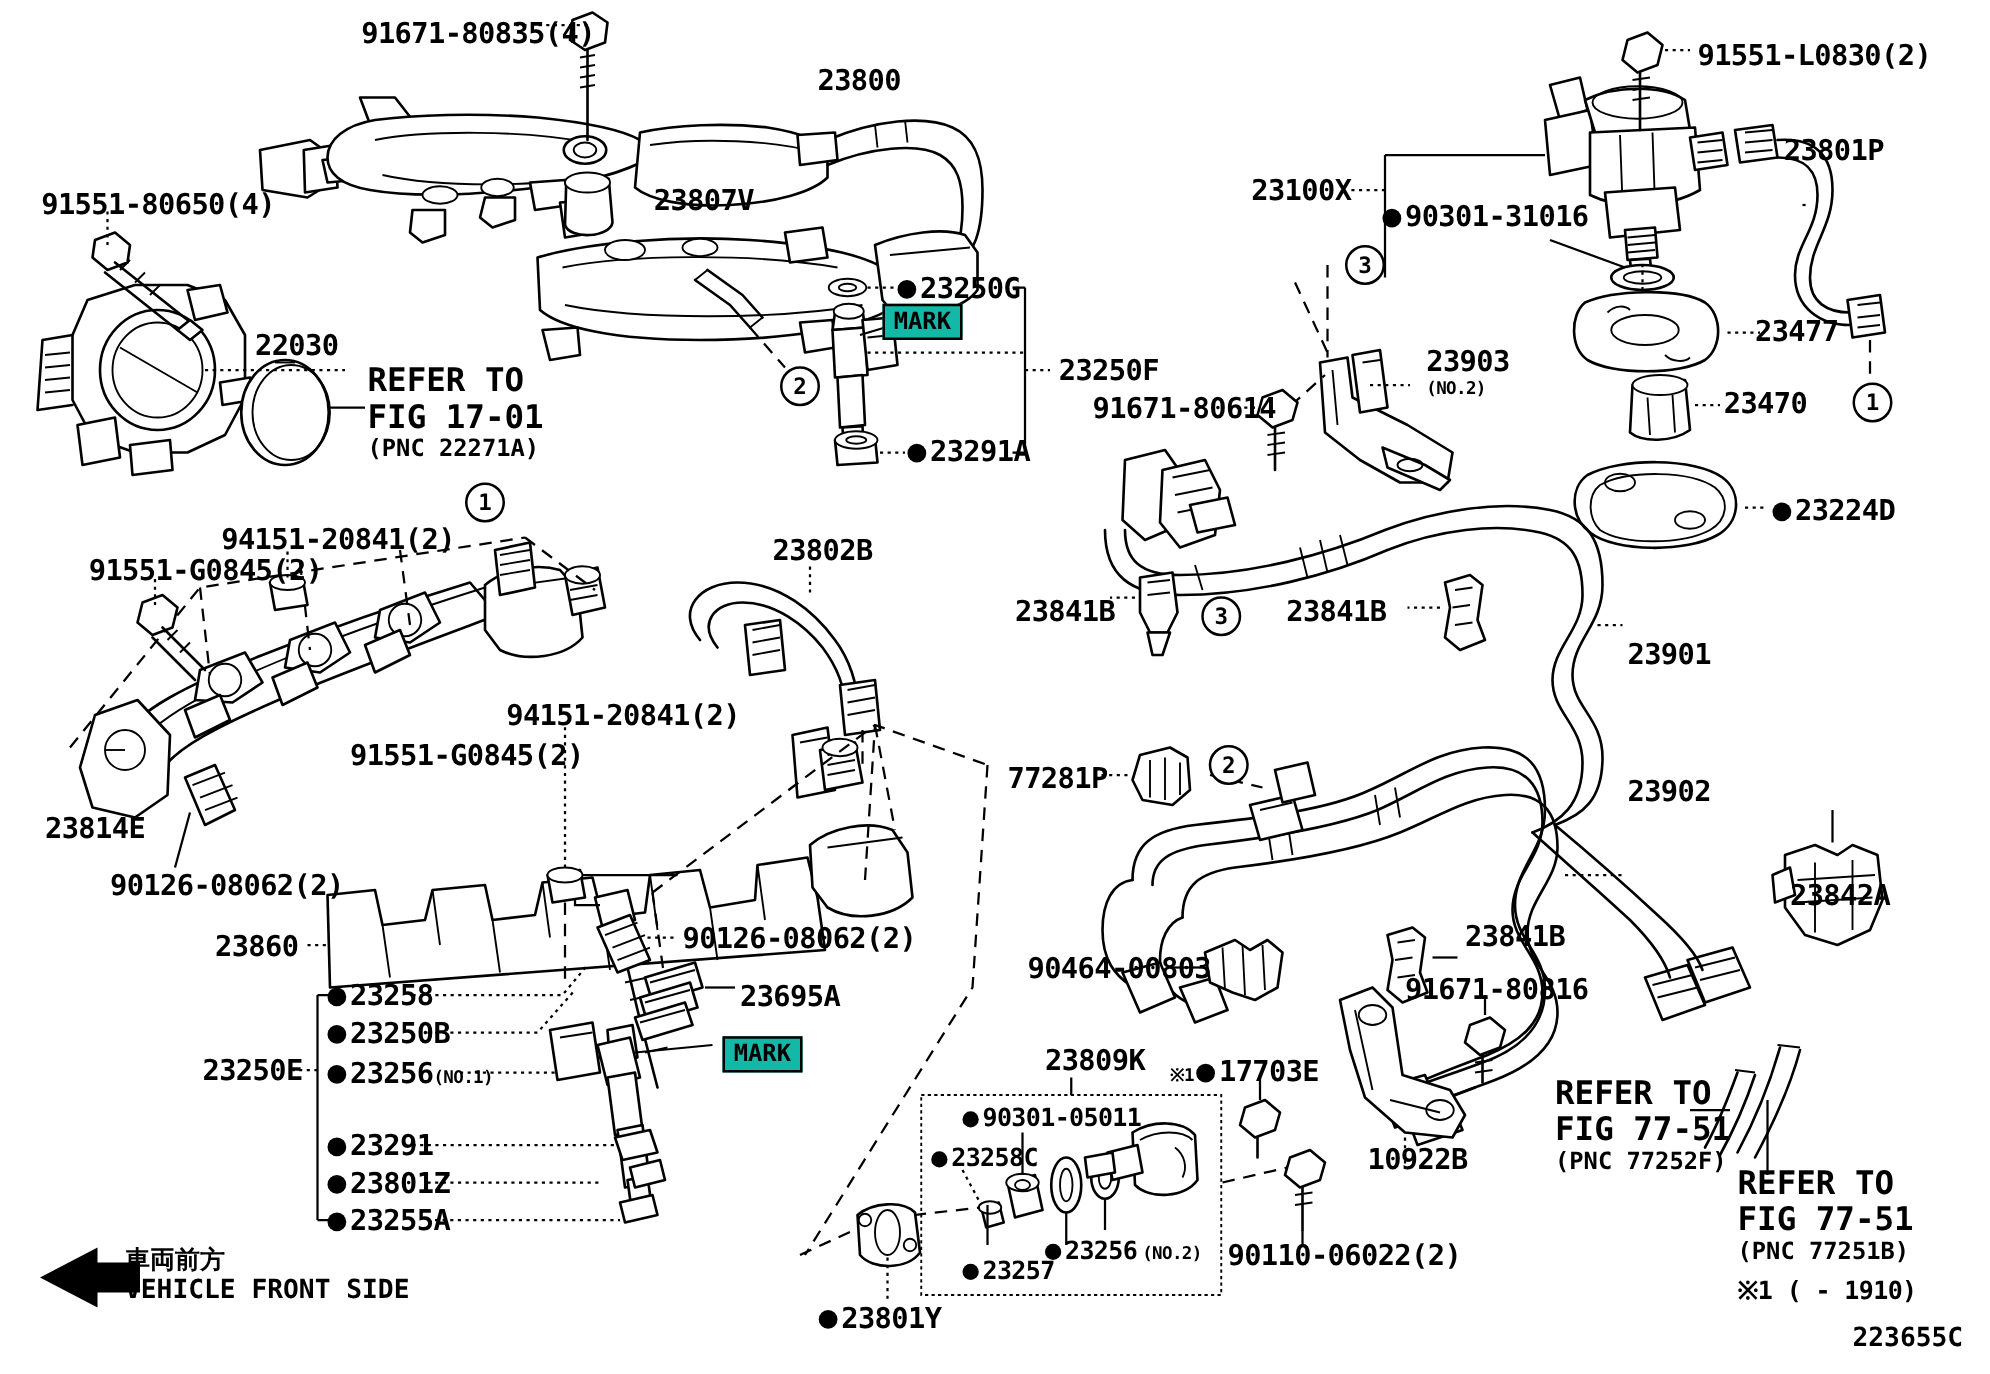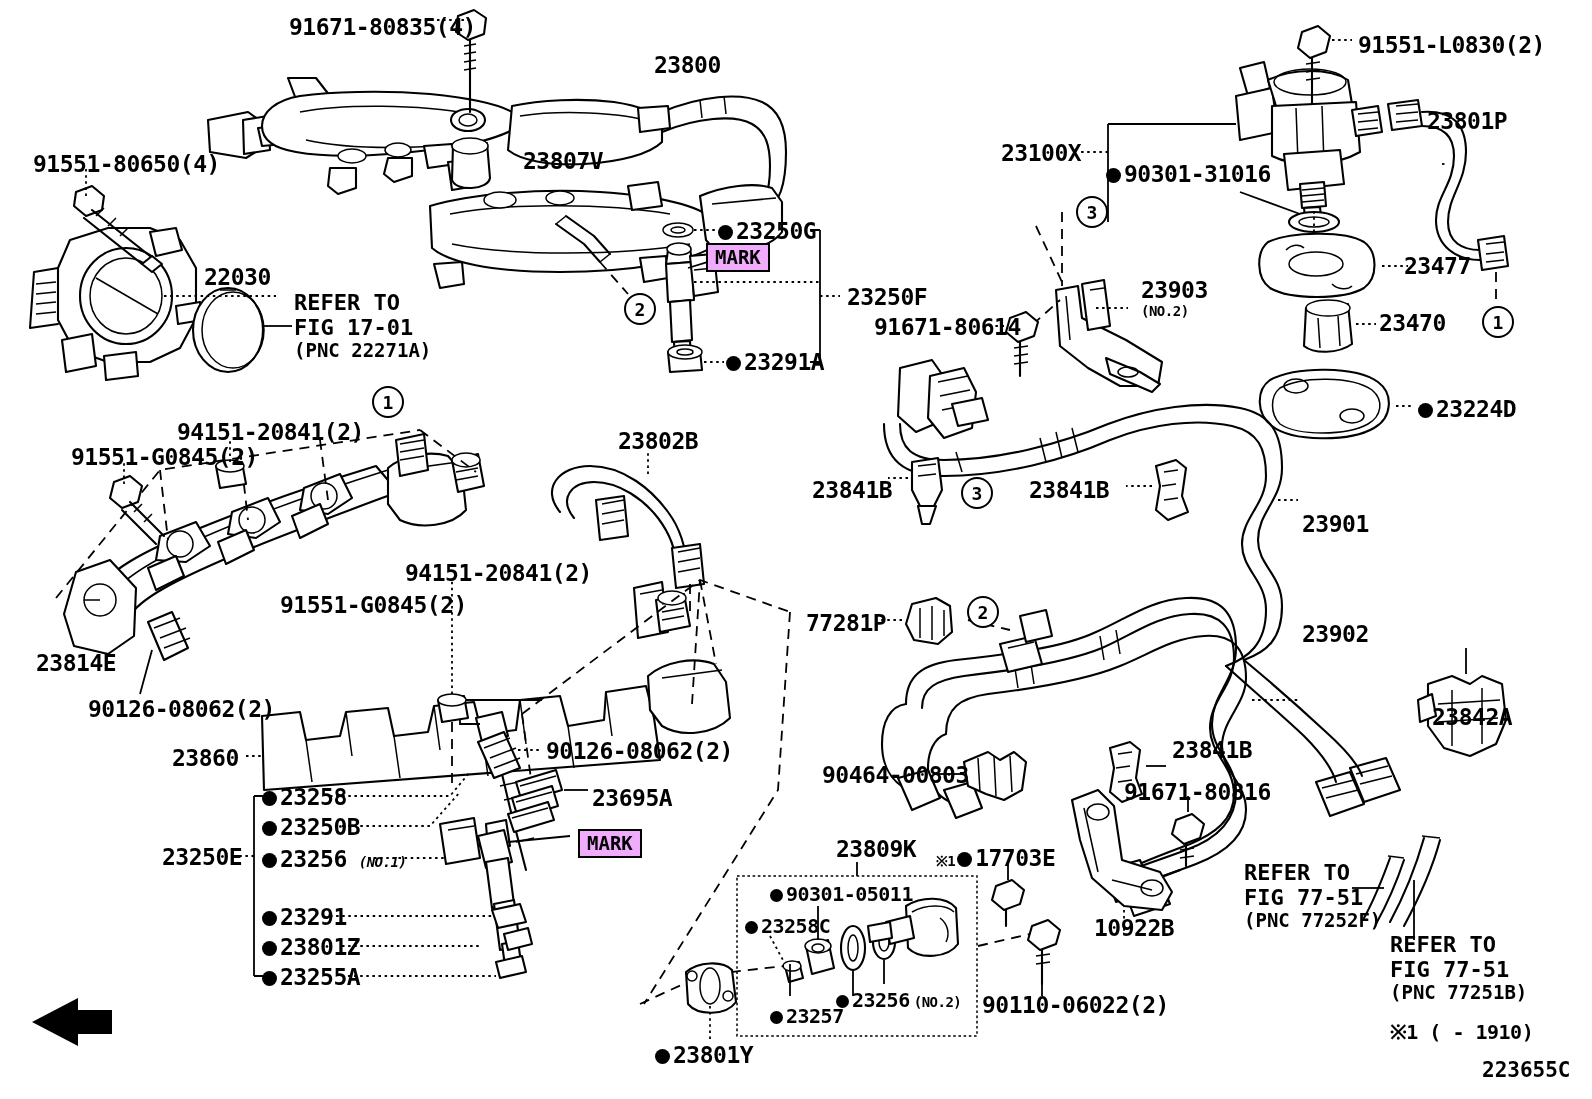--- a/index.html
+++ b/index.html
@@ -10,24 +10,24 @@
   .lbl{position:absolute;white-space:nowrap;font-weight:bold;letter-spacing:-0.5px;
        font-family:"DejaVu Sans Mono","Liberation Mono",monospace;}
   .pn{font-size:23px;}
   .pn-s{font-size:20px;}
   .sub{font-size:14px;}
   .cjk{font-family:"DejaVu Sans","Liberation Sans",sans-serif;font-size:20px;font-weight:bold;}
   .dot{display:inline-block;width:15px;height:15px;border-radius:50%;
        background:#000;vertical-align:-1px;margin-right:3px;}
   .dot-sm{display:inline-block;width:13px;height:13px;border-radius:50%;
        background:#000;vertical-align:-1px;margin-right:3px;}
-  .markbox{position:absolute;border:2px solid #000;background:#f0abfc;
+  .markbox{position:absolute;border:2px solid #000;background:#14b8a6;
            font-size:19px;font-weight:bold;padding:1px 7px 2px 7px;letter-spacing:0px;}
   .refbox{position:absolute;white-space:nowrap;font-weight:bold;line-height:1.12;}
-  .refbox .r1{font-size:22px;}
+  .refbox .r1{font-size:26px;}
   .refbox .r2{font-size:19px;}
   .circ{position:absolute;width:28px;height:28px;border:2px solid #000;border-radius:50%;
         font-size:18px;font-weight:bold;display:flex;align-items:center;justify-content:center;
         background:#fff;}
   .code{position:absolute;font-size:21px;font-weight:bold;letter-spacing:0px;}
   .legend{position:absolute;font-weight:bold;}
   .arrowtxt{position:absolute;font-weight:bold;line-height:1.15;}
 </style>
 </head>
 <body>
@@ -602,21 +602,21 @@
 <div class="markbox" style="left:578px;top:829px;">MARK</div>
 
 <div class="lbl pn" style="left:162px;top:844px;">23250E</div>
 <div class="lbl pn" style="left:262px;top:784px;">
   <span class="dot"></span><span>23258</span>
 </div>
 <div class="lbl pn" style="left:262px;top:814px;">
   <span class="dot"></span><span>23250B</span>
 </div>
 <div class="lbl pn" style="left:262px;top:846px;">
-  <span class="dot"></span><span>23256</span><span class="sub" style="margin-left:12px;font-style:italic;">(NO.1)</span>
+  <span class="dot"></span><span>23256</span><span class="sub" style="margin-left:0;">(NO.1)</span>
 </div>
 <div class="lbl pn" style="left:262px;top:904px;">
   <span class="dot"></span><span>23291</span>
 </div>
 <div class="lbl pn" style="left:262px;top:934px;">
   <span class="dot"></span><span>23801Z</span>
 </div>
 <div class="lbl pn" style="left:262px;top:964px;">
   <span class="dot"></span><span>23255A</span>
 </div>
@@ -664,17 +664,21 @@
   <div class="r2">(PNC 77251B)</div>
 </div>
 
 <div class="circ" style="left:624px;top:293px;">2</div>
 <div class="circ" style="left:372px;top:386px;">1</div>
 <div class="circ" style="left:1076px;top:196px;">3</div>
 <div class="circ" style="left:1482px;top:306px;">1</div>
 <div class="circ" style="left:961px;top:477px;">3</div>
 <div class="circ" style="left:967px;top:596px;">2</div>
 
+<div class="arrowtxt" style="left:100px;top:996px;">
+  <div class="cjk">車両前方</div>
+  <div style="font-size:21px;">VEHICLE FRONT SIDE</div>
+</div>
 
 <div class="lbl pn-s" style="left:1390px;top:1018px;">※1 (      - 1910)</div>
 <div class="code" style="left:1482px;top:1058px;">223655C</div>
 
 </div>
 
 </body></html>

